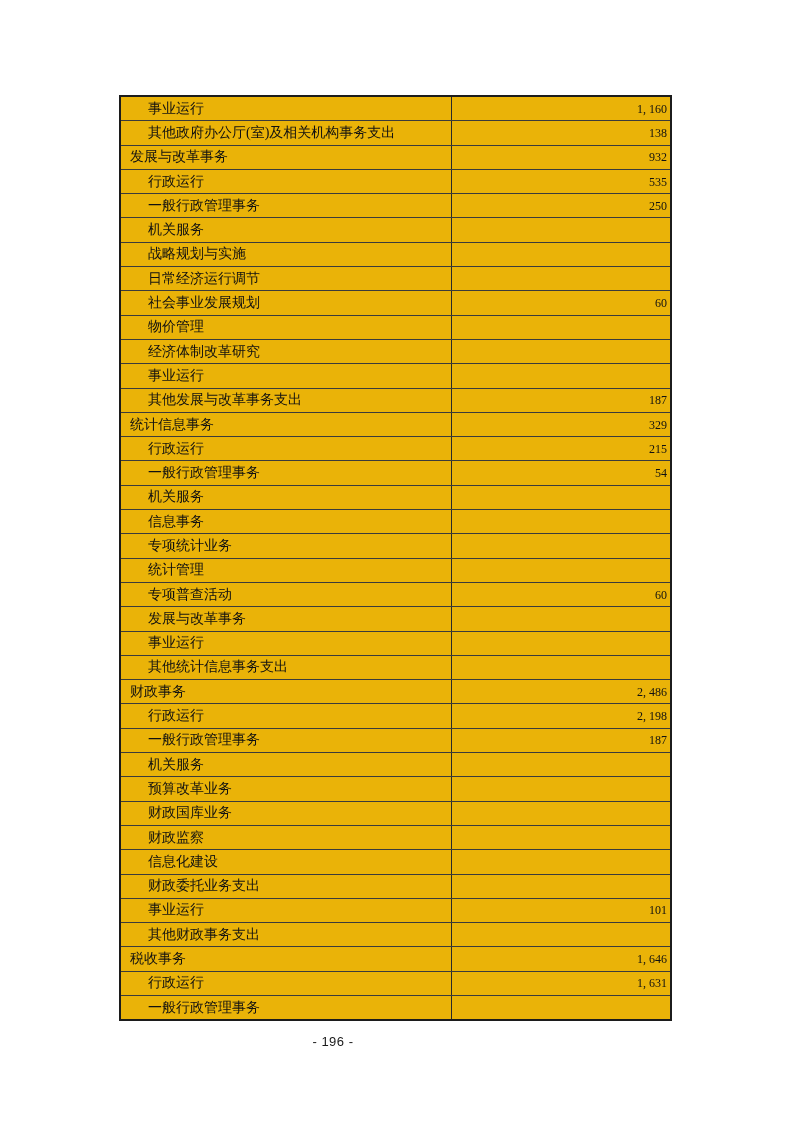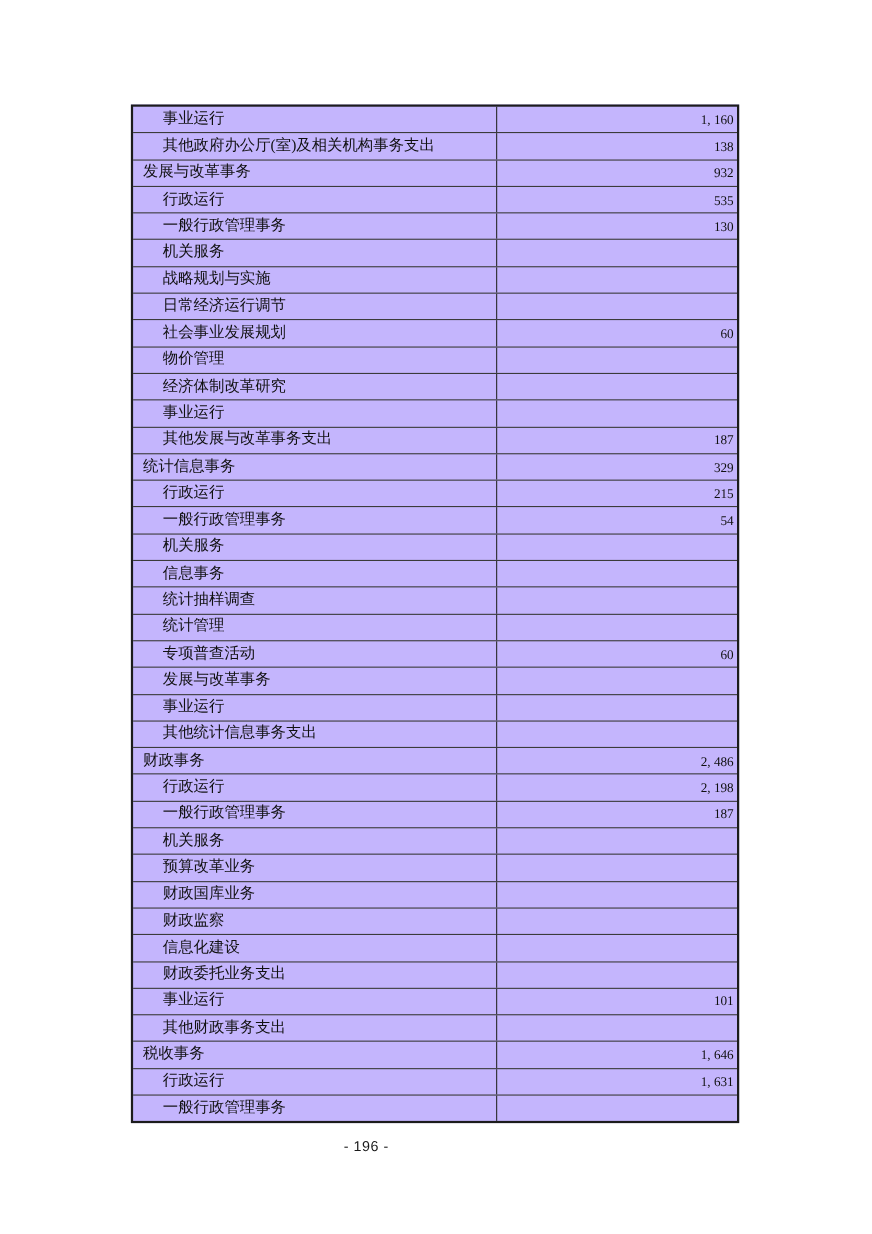--- a/index.html
+++ b/index.html
@@ -18,21 +18,21 @@
   .budget-table {
     position: absolute;
     left: 119px;
     top: 95px;
     width: 553px;
     height: 926px;
     box-sizing: border-box;
     border: 2px solid #1c1c1c;
     display: flex;
     flex-direction: column;
-    background: #c4b5fd;
+    background: #eab308;
     font-family: Liberation Serif, serif;
   }
   .t-row {
     flex: 1 1 0;
     min-height: 0;
     display: flex;
     border-top: 1px solid #3b3b3b;
   }
   .t-row:first-child {
     border-top: none;
@@ -93,21 +93,21 @@
     <div class="cell-value">932</div>
   </div>
 
   <div class="t-row">
     <div class="cell-label indent-1">行政运行</div>
     <div class="cell-value">535</div>
   </div>
 
   <div class="t-row">
     <div class="cell-label indent-1">一般行政管理事务</div>
-    <div class="cell-value">130</div>
+    <div class="cell-value">250</div>
   </div>
 
   <div class="t-row">
     <div class="cell-label indent-1">机关服务</div>
     <div class="cell-value"></div>
   </div>
 
   <div class="t-row">
     <div class="cell-label indent-1">战略规划与实施</div>
     <div class="cell-value"></div>
@@ -162,21 +162,21 @@
     <div class="cell-label indent-1">机关服务</div>
     <div class="cell-value"></div>
   </div>
 
   <div class="t-row">
     <div class="cell-label indent-1">信息事务</div>
     <div class="cell-value"></div>
   </div>
 
   <div class="t-row">
-    <div class="cell-label indent-1">统计抽样调查</div>
+    <div class="cell-label indent-1">专项统计业务</div>
     <div class="cell-value"></div>
   </div>
 
   <div class="t-row">
     <div class="cell-label indent-1">统计管理</div>
     <div class="cell-value"></div>
   </div>
 
   <div class="t-row">
     <div class="cell-label indent-1">专项普查活动</div>

